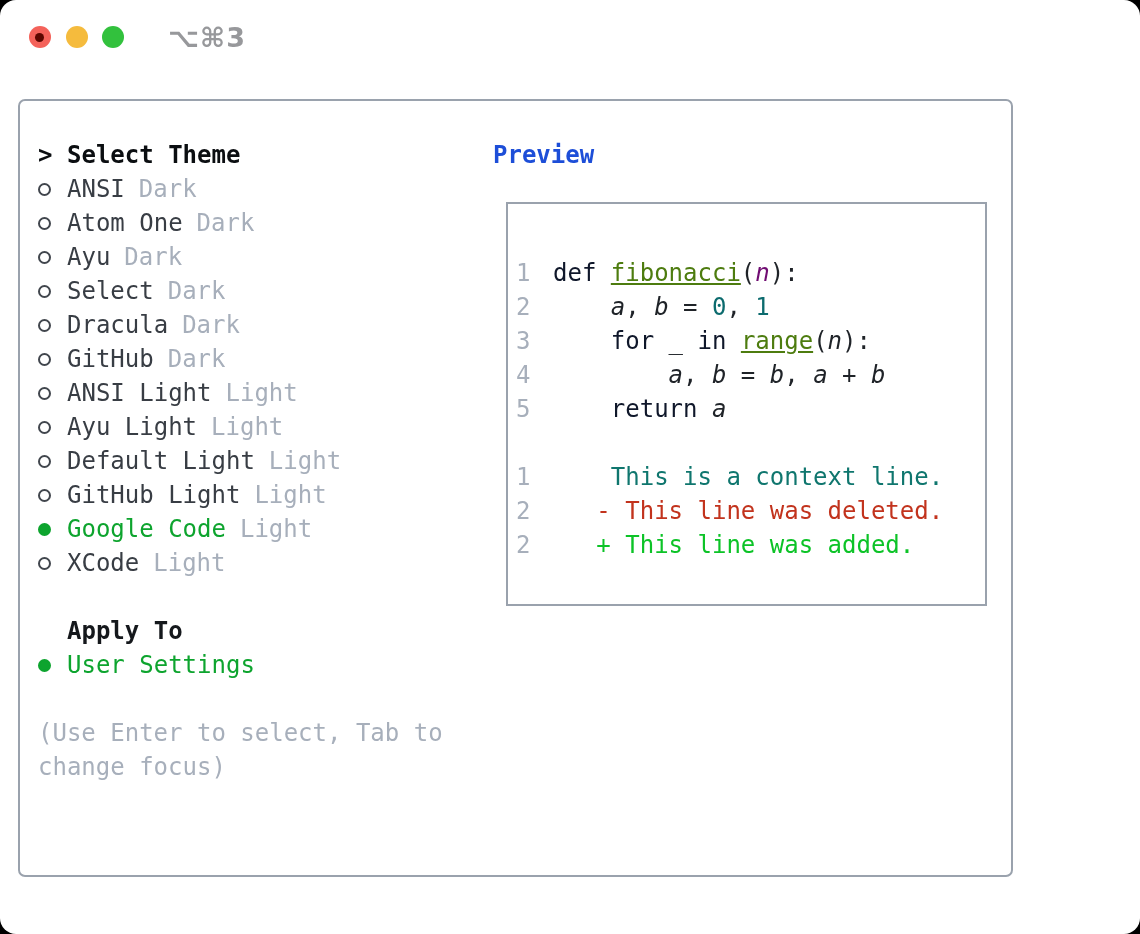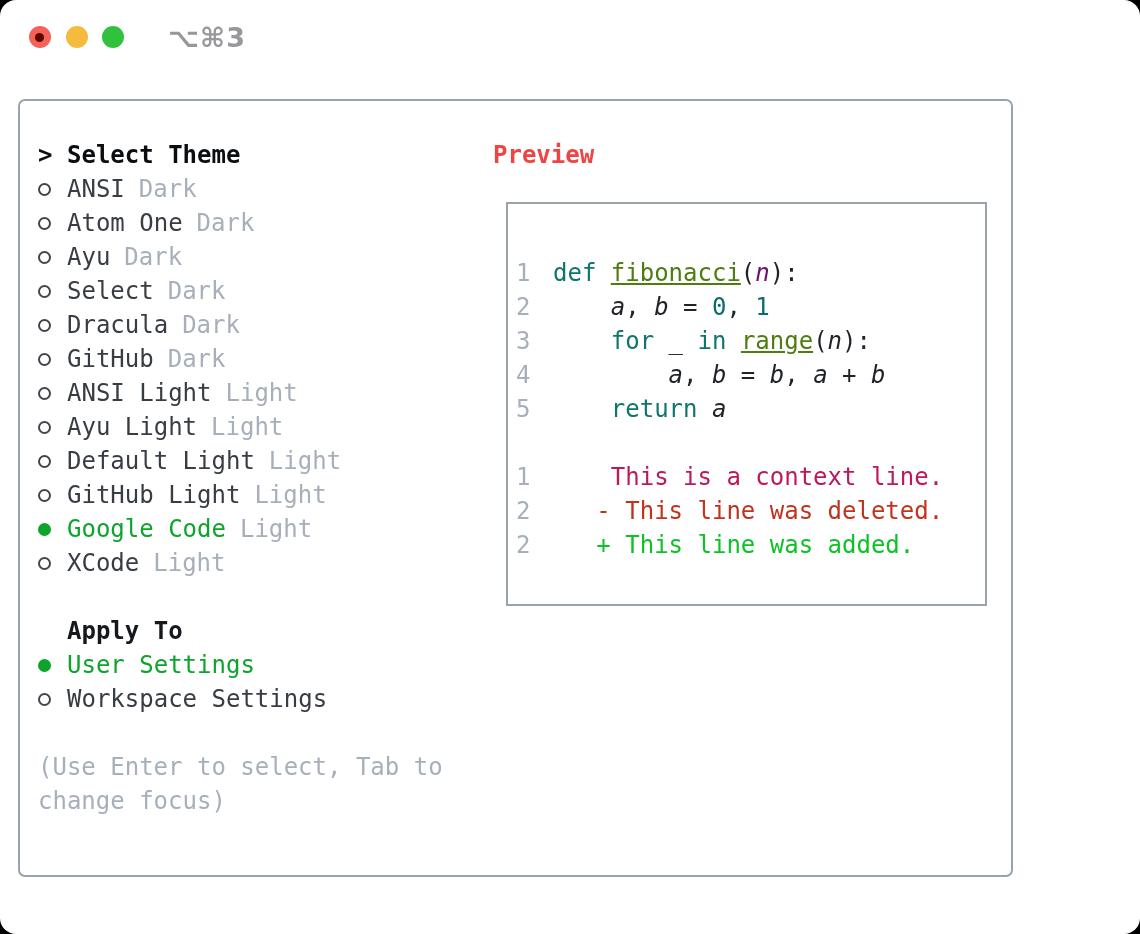--- a/index.html
+++ b/index.html
@@ -42,37 +42,37 @@
   .name{color:#383d44;white-space:pre;text-align:center;}
   .name.selected{color:#0da42e;}
   .tag{color:#a7afbb;margin-left:14px;white-space:pre;}
   .section-title{color:#0b0e11;font-weight:700;white-space:pre;text-align:center;}
   .apply-title{color:#15181c;white-space:pre;font-weight:bold;}
   .spacer{height:34px;}
   .hint{color:#a7afbb;line-height:34px;}
   
   .preview-title{
     position:absolute;left:493px;top:138px;height:34px;display:flex;align-items:center;
-    font-size:24px;font-weight:700;color:#ef4444;
+    font-size:24px;font-weight:700;color:#1d4ed8;
   }
   .preview-box{
     position:absolute;left:506px;top:202px;width:481px;height:404px;
     border:2px solid #9aa2ad;box-sizing:border-box;background:#fff;
     padding-top:52px;overflow:hidden;
   }
   .pline{display:flex;height:34px;align-items:center;font-size:24px;padding-left:8px;}
   .lnum{width:15px;flex:0 0 15px;color:#a7afbb;white-space:pre;}
   .lcontent{margin-left:22px;white-space:pre;}
   .tok-pl{color:#1f2328;white-space:pre;}
-  .tok-kw{color:#0f766e;white-space:pre;}
+  .tok-kw{color:#0f172a;white-space:pre;}
   .tok-fn{color:#4d7c0f;white-space:pre;text-decoration:underline;}
   .tok-param{color:#700c72;font-style:italic;white-space:pre;}
   .tok-var{color:#1f2328;font-style:italic;white-space:pre;}
   .tok-lit{color:#0c6b6e;white-space:pre;}
-  .diff-context{color:#be185d;}
+  .diff-context{color:#0f766e;}
   .diff-deleted{color:#c2331d;}
   .diff-added{color:#0cc327;}
 </style>
 </head>
 <body>
 
 <div class="window">
 
   <div class="titlebar">
     <span class="light red"></span>
@@ -181,26 +181,20 @@
       <span class="slot"></span>
       <span class="apply-title">Apply To</span>
     </div>
     <div id="apply-list">
         <div class="row">
           <span class="slot">
             <span class="mark filled"></span>
           </span>
           <span class="name selected">User Settings</span>
         </div>
-        <div class="row">
-          <span class="slot">
-            <span class="mark"></span>
-          </span>
-          <span class="name">Workspace Settings</span>
-        </div>
       </div>
     <div class="spacer"></div>
     <div class="hint">(Use Enter to select, Tab to change focus)</div>
   </div>
 
   <div class="preview-title">Preview</div>
 
   <div class="preview-box">
     <div id="preview-lines">
         <div class="pline">

